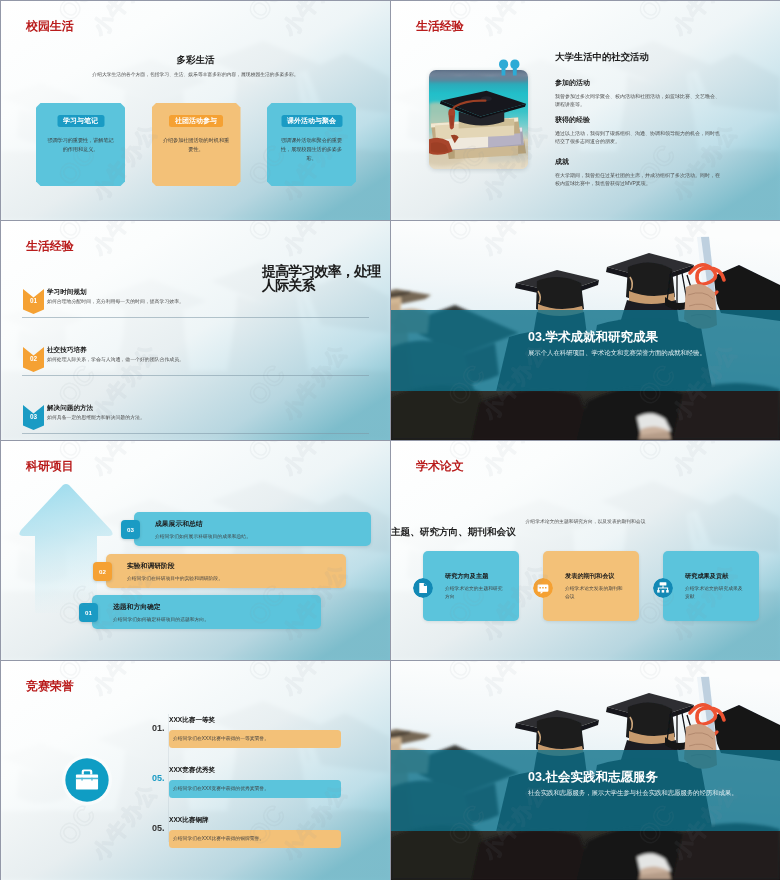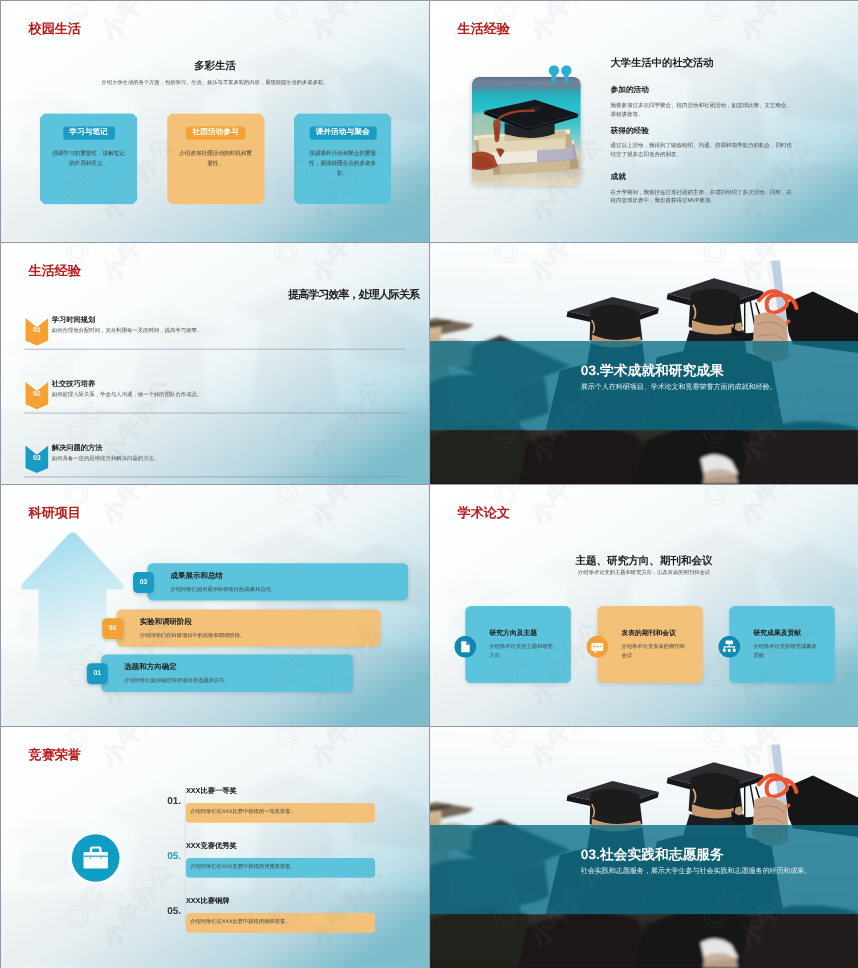--- a/index.html
+++ b/index.html
@@ -11,21 +11,21 @@
 svg.bg,svg.wm,svg.ph{position:absolute;left:0;top:0;width:389px;height:219px;display:block;}
 svg.wm{pointer-events:none;}
 .stitle{position:absolute;font-weight:700;color:#b91c1c;font-size:12px;line-height:1;letter-spacing:-0.1px;}
 .ctr{position:absolute;left:0;width:389px;text-align:center;}
 .s2-h{position:absolute;font-weight:700;color:#1b1b1b;font-size:9.4px;line-height:1;}
 .s2-st{position:absolute;font-weight:700;color:#1b1b1b;font-size:7px;line-height:1;}
 .s2-tx{position:absolute;font-size:5px;line-height:8px;color:#4a4a4a;}
 
 
 
-.s3-h{position:absolute;font-weight:700;color:#1b1b1b;font-size:10px;line-height:1;letter-spacing:-0.85px;}
+.s3-h{position:absolute;font-weight:700;color:#1b1b1b;font-size:14px;line-height:1;letter-spacing:-0.85px;}
 .s3-t{position:absolute;font-weight:700;color:#191919;font-size:6.6px;line-height:1;}
 .s3-x{position:absolute;font-size:4.9px;line-height:1;color:#4a4a4a;}
 .s3-line{position:absolute;height:1px;background:rgba(126,152,165,.55);}
 .s3-badge{position:absolute;width:21px;height:25px;}
 .s3-num{position:absolute;left:0;width:21px;text-align:center;color:#fff;font-size:6.4px;font-weight:700;line-height:1;}
 
 
 
 .band{position:absolute;left:0;width:389px;background:rgba(14,113,137,.80);}
 .sec-t{position:absolute;font-weight:700;color:#fff;font-size:12.5px;line-height:1;white-space:nowrap;}
@@ -34,21 +34,21 @@
 
 
 .s5-bar{position:absolute;border-radius:5px;height:34px;}
 .s5-badge{position:absolute;width:19px;height:19px;border-radius:4px;color:#fff;
  font-size:6.2px;font-weight:700;text-align:center;line-height:19px;}
 .s5-t{position:absolute;font-weight:700;color:#1b1b1b;font-size:6.8px;line-height:1;}
 .s5-x{position:absolute;font-size:4.8px;line-height:1;color:#3f3f3f;}
 
 
 
-.s6-h{position:absolute;left:0;width:389px;text-align:center;font-weight:700;color:#1b1b1b;font-size:9.6px;line-height:1;}
+.s6-h{position:absolute;left:0;width:389px;font-weight:700;color:#1b1b1b;font-size:9.6px;line-height:1;margin-top:21px;}
 .s6-s{position:absolute;left:0;width:389px;text-align:center;font-size:4.8px;line-height:1;color:#4a4a4a;}
 .s6-card{position:absolute;border-radius:5px;width:96px;height:70px;}
 .s6-ic{position:absolute;width:20px;height:20px;border-radius:50%;}
 .s6-t{position:absolute;font-weight:700;color:#1b1b1b;font-size:6.2px;line-height:1;}
 .s6-x{position:absolute;font-size:4.8px;line-height:8px;color:#3f3f3f;}
 
 
 
 .s7-n{position:absolute;font-weight:700;font-size:9px;line-height:1;}
 .s7-t{position:absolute;font-weight:700;color:#151515;font-size:6.6px;line-height:1;}

